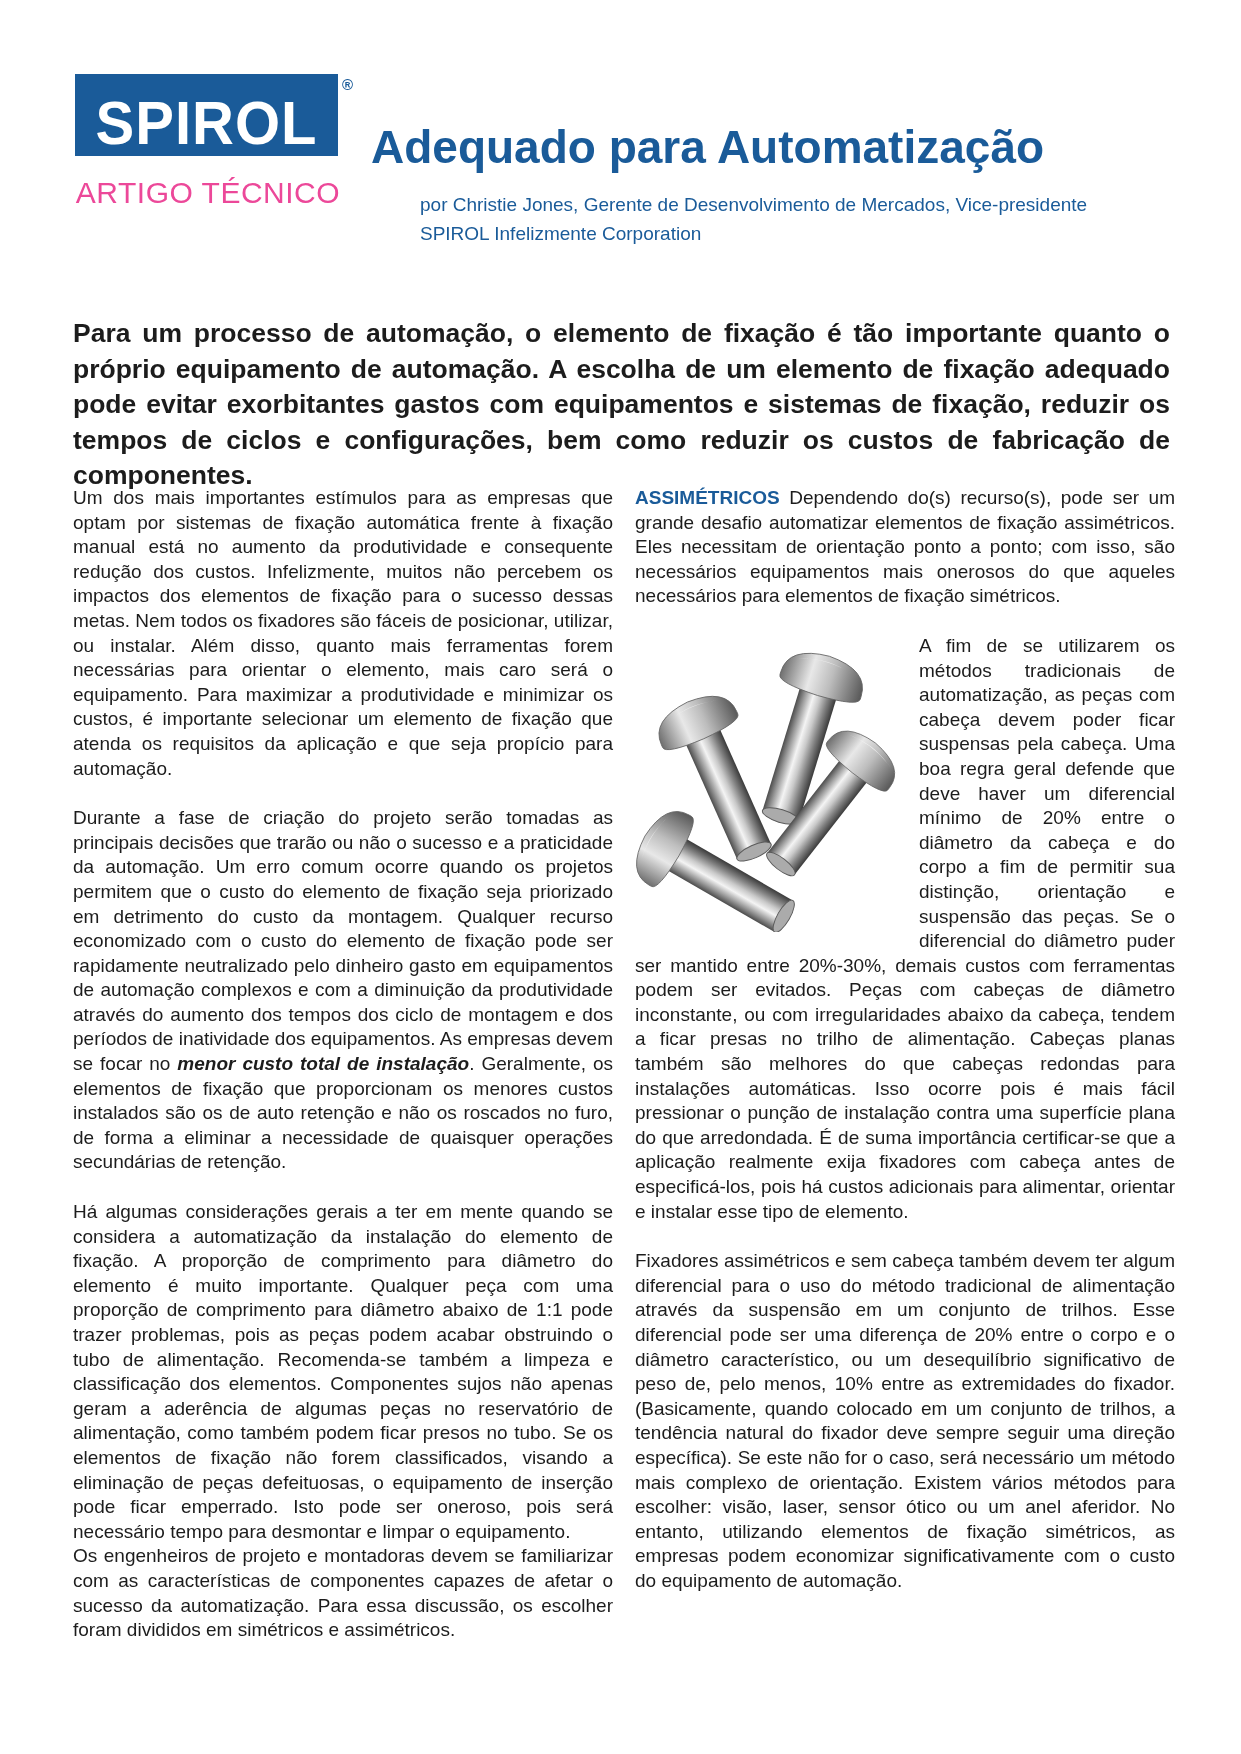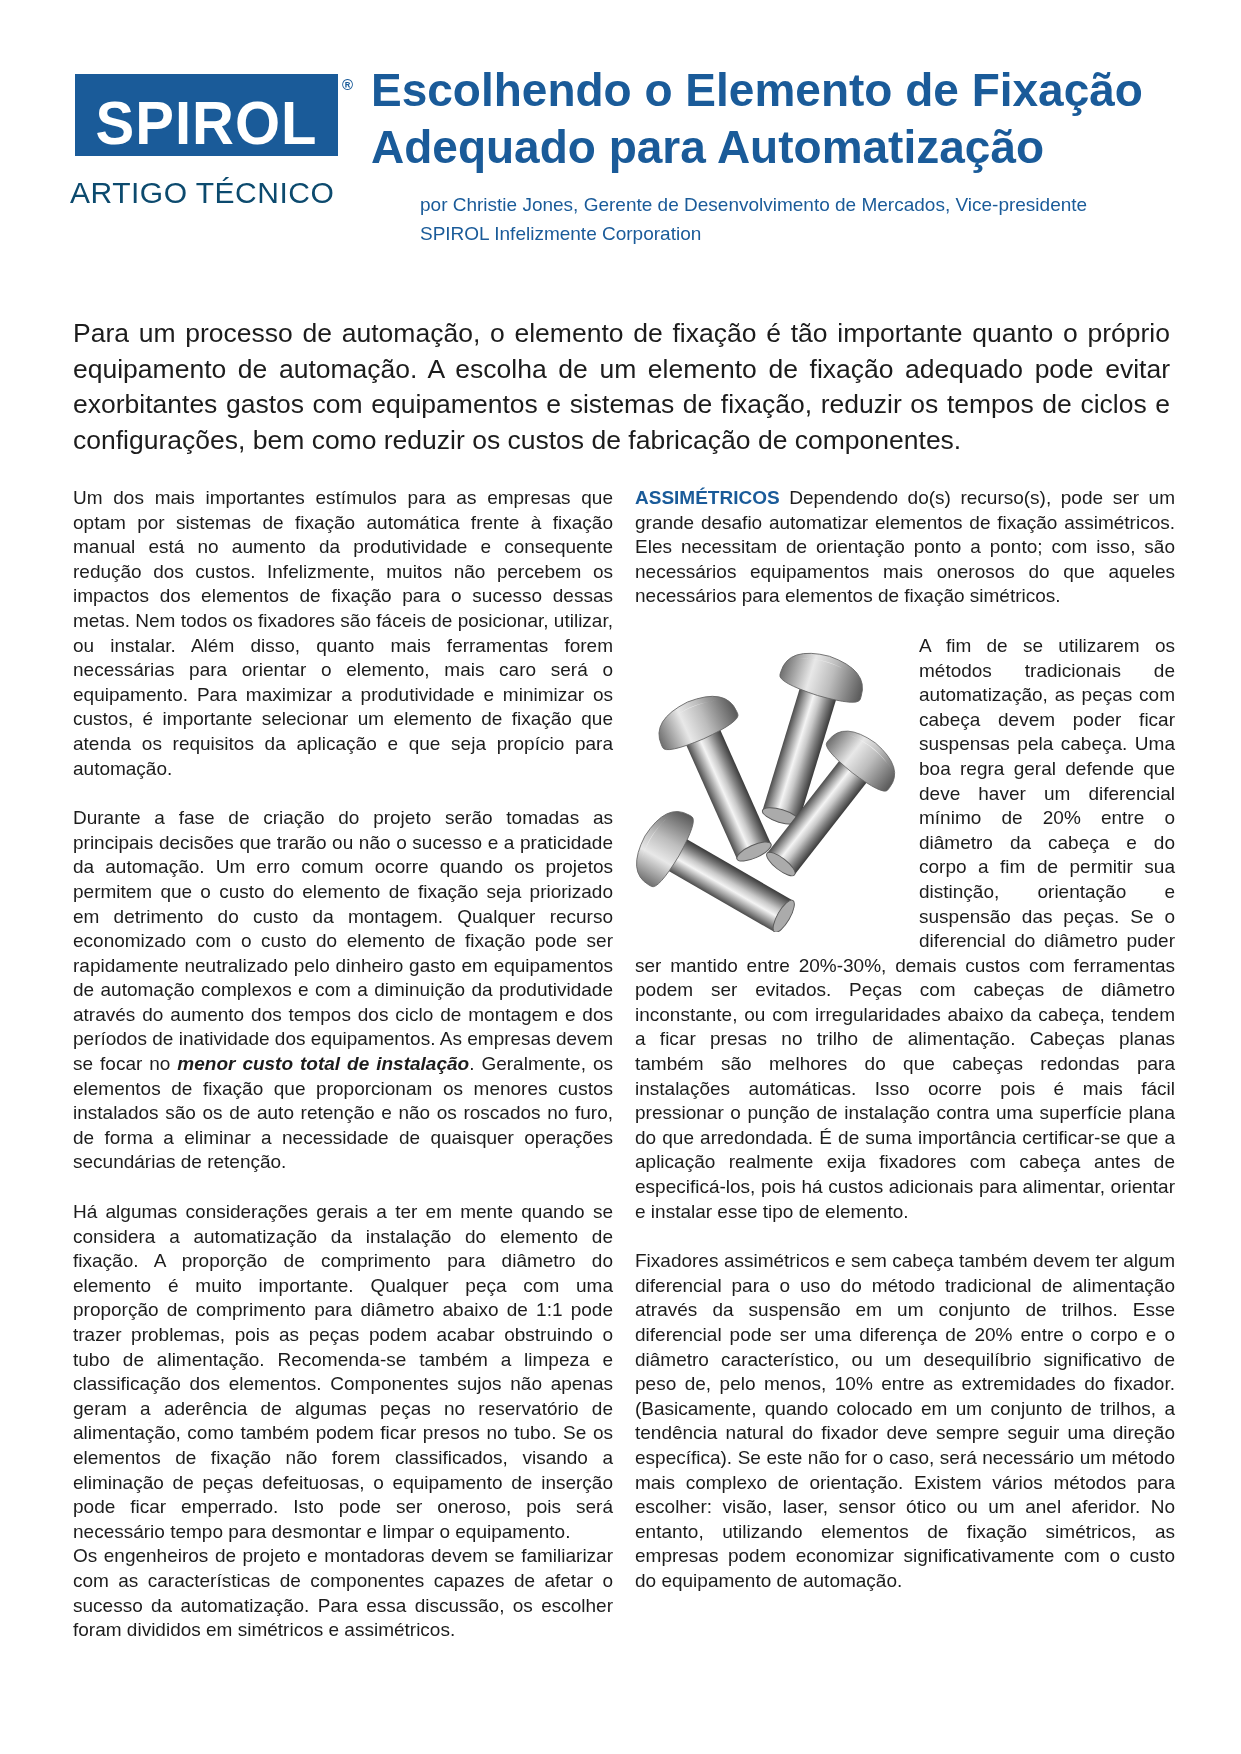--- a/index.html
+++ b/index.html
@@ -22,36 +22,37 @@
   .logo-text {
     color: #ffffff; font-weight: bold; font-size: 58px;
     letter-spacing: 1px; transform: scaleY(1.04);
   }
   .reg-mark {
     position: absolute; left: 342px; top: 76px;
     color: #1a5b99; font-size: 15px; font-weight: bold;
   }
   .tagline {
     position: absolute; left: 70px; top: 176px; width: 276px;
-    color: #0c4a6e; font-size: 30px; letter-spacing: 0.5px;
+    text-align: center; color: #ec4899; font-size: 30px; letter-spacing: 0.5px;
   }
   .title {
     position: absolute; left: 371px; top: 62px; width: 820px;
     color: #1a5b99; font-weight: bold; font-size: 46px; line-height: 57px;
   }
   .byline {
     position: absolute; left: 373px; top: 190px; width: 780px;
     color: #1a5b99; font-size: 19px; line-height: 29px; margin-left: 47px;
   }
 
   
   .intro {
     position: absolute; left: 73px; top: 316px; width: 1097px;
     font-size: 26.5px; line-height: 35.5px; text-align: justify;
     color: #1c1c1c;
+    font-weight: bold;
   }
 
   
   .columns {
     position: absolute; left: 73px; top: 486px; width: 1102px;
     display: flex; gap: 14px;
     font-size: 19px; line-height: 24.6px; text-align: justify;
     color: #1c1c1c;
     justify-content: space-between;
   }
@@ -73,21 +74,21 @@
 <body>
 
 <div class="page">
 
   <div class="logo-box">
     <span class="logo-text">SPIROL</span>
   </div>
   <span class="reg-mark">®</span>
   <div class="tagline">ARTIGO TÉCNICO</div>
 
-  <div class="title"><span>Escolhendo o Elemento de Fixação</span><br><span>Adequado para Automatização</span></div>
+  <div class="title"><br><span>Adequado para Automatização</span></div>
 
   <div class="byline"><span>por Christie Jones, Gerente de Desenvolvimento de Mercados, Vice-presidente</span><br><span>SPIROL Infelizmente Corporation</span></div>
 
   <div class="intro">Para um processo de automação, o elemento de fixação é tão importante quanto o próprio equipamento de automação.  A escolha de um elemento de fixação adequado pode evitar exorbitantes gastos com equipamentos e sistemas de fixação, reduzir os tempos de ciclos e configurações, bem como reduzir os custos de fabricação de componentes.</div>
 
   <div class="columns">
 
     <div class="col">
       <p>Um dos mais importantes estímulos para as empresas que optam por sistemas de fixação automática frente à fixação manual está no aumento da produtividade e consequente redução dos custos.  Infelizmente, muitos não percebem os impactos dos elementos de fixação para o sucesso dessas metas.  Nem todos os fixadores são fáceis de posicionar, utilizar, ou instalar.  Além disso, quanto mais ferramentas forem necessárias para orientar o elemento, mais caro será o equipamento.  Para maximizar a produtividade e minimizar os custos, é importante selecionar um elemento de fixação que atenda os requisitos da aplicação e que seja propício para automação.</p>
       <p><span>Durante a fase de criação do projeto serão tomadas as principais decisões que trarão ou não o sucesso e a praticidade da automação.  Um erro comum ocorre quando os projetos permitem que o custo do elemento de fixação seja priorizado em detrimento do custo da montagem.   Qualquer recurso economizado com o custo do elemento de fixação pode ser rapidamente neutralizado pelo dinheiro gasto em equipamentos de automação complexos e com a diminuição da produtividade através do aumento dos tempos dos ciclo de montagem e dos períodos de inatividade dos equipamentos.  As empresas devem se focar no </span><span class="bi">menor custo total de instalação</span><span>.  Geralmente, os elementos de fixação que proporcionam os menores custos instalados são os de auto retenção e não os roscados no furo, de forma a eliminar a necessidade de quaisquer operações secundárias de retenção.</span></p>

